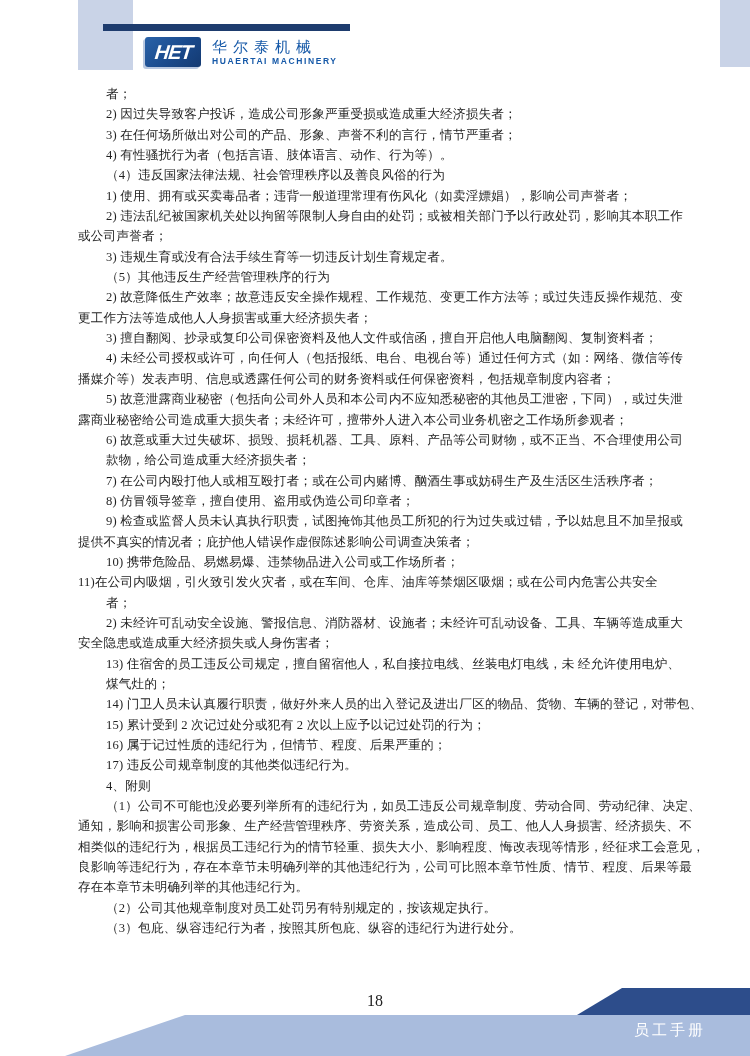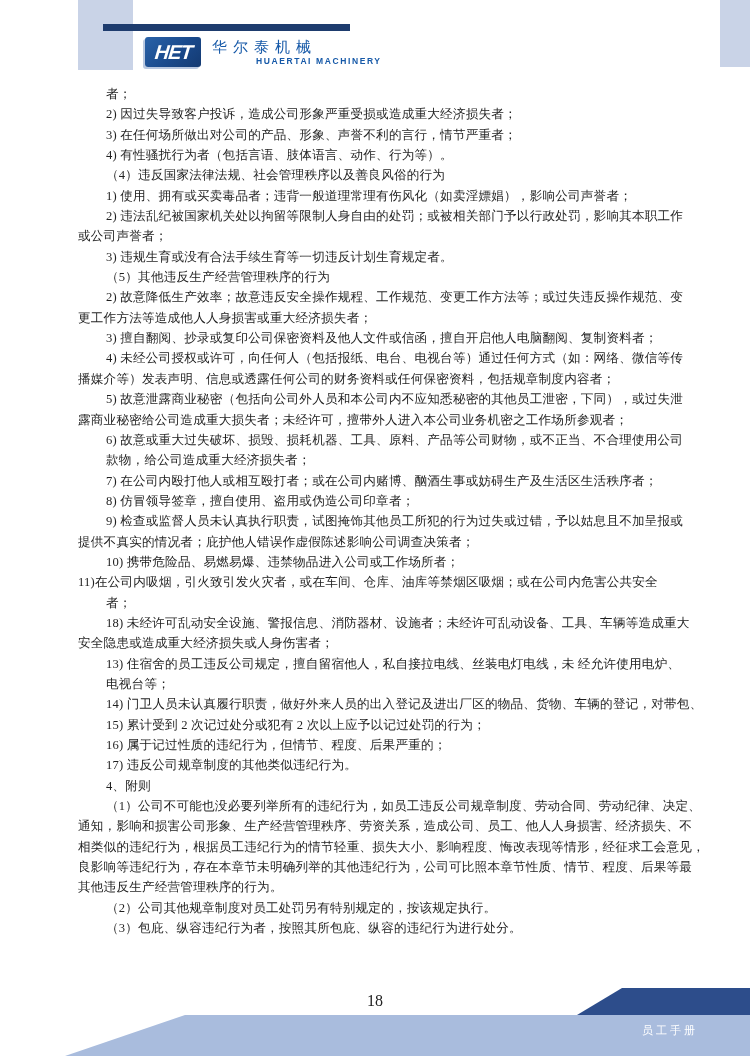--- a/index.html
+++ b/index.html
@@ -21,21 +21,21 @@
     display:flex; align-items:center; justify-content:center;
   }
   .logo-text{
     color:#ffffff; font-family:"Liberation Sans","DejaVu Sans",sans-serif;
     font-weight:bold; font-style:italic; font-size:20px; letter-spacing:-1px;
     transform:skewX(-6deg);
   }
   .brand{position:absolute; left:212px; top:38px; width:220px;
     font-family:"Liberation Sans","DejaVu Sans",sans-serif;}
   .brand-cn{color:var(--brand_blue,#1659a8); font-size:15px; font-weight:normal; letter-spacing:6px; line-height:18px; white-space:nowrap;}
-  .brand-en{color:var(--brand_blue,#1659a8); font-size:8.5px; font-weight:bold; letter-spacing:1.6px; line-height:11px; white-space:nowrap;margin-left:44px;}
+  .brand-en{color:var(--brand_blue,#1659a8); font-size:8.5px; font-weight:bold; letter-spacing:1.6px; line-height:11px; white-space:nowrap;}
   
   .body-text{position:absolute; left:78px; top:84px; width:600px;}
   .line{
     height:20.35px; line-height:20.35px; font-size:12.6px;
     white-space:nowrap; letter-spacing:0.2px;
   }
   .line.indent{padding-left:28px;}
   
   .page-number{
     position:absolute; left:0; top:991px; width:750px; text-align:center;
@@ -46,21 +46,21 @@
     background:var(--band_dark,#2d4d8b);
     clip-path:polygon(62px 0%,100% 0%,100% 100%,17px 100%);
   }
   .band-light{
     position:absolute; left:0; top:1015px; width:750px; height:41px;
     background:var(--band_light,#a9bcdd);
     clip-path:polygon(185px 0%,100% 0%,100% 100%,65px 100%);
   }
   .handbook-label{
     position:absolute; left:590px; top:1021px; width:160px; text-align:center;
-    color:#ffffff; font-size:11px; letter-spacing:3px; line-height:18px;
+    color:#ffffff; font-size:15px; letter-spacing:3px; line-height:18px;
     font-family:"Liberation Sans","DejaVu Sans",sans-serif;
   }
 </style>
 </head>
 <body>
 
 <div class="page">
 
   <div class="accent-rect accent-left"></div>
   <div class="accent-rect accent-right"></div>
@@ -94,34 +94,34 @@
       <div class="line">露商业秘密给公司造成重大损失者；未经许可，擅带外人进入本公司业务机密之工作场所参观者；</div>
       <div class="line indent">6) 故意或重大过失破坏、损毁、损耗机器、工具、原料、产品等公司财物，或不正当、不合理使用公司</div>
       <div class="line indent">款物，给公司造成重大经济损失者；</div>
       <div class="line indent">7) 在公司内殴打他人或相互殴打者；或在公司内赌博、酗酒生事或妨碍生产及生活区生活秩序者；</div>
       <div class="line indent">8) 仿冒领导签章，擅自使用、盗用或伪造公司印章者；</div>
       <div class="line indent">9) 检查或监督人员未认真执行职责，试图掩饰其他员工所犯的行为过失或过错，予以姑息且不加呈报或</div>
       <div class="line">提供不真实的情况者；庇护他人错误作虚假陈述影响公司调查决策者；</div>
       <div class="line indent">10) 携带危险品、易燃易爆、违禁物品进入公司或工作场所者；</div>
       <div class="line">11)在公司内吸烟，引火致引发火灾者，或在车间、仓库、油库等禁烟区吸烟；或在公司内危害公共安全</div>
       <div class="line indent">者；</div>
-      <div class="line indent">18) 未经许可乱动安全设施、警报信息、消防器材、设施者；未经许可乱动设备、工具、车辆等造成重大</div>
+      <div class="line indent">2) 未经许可乱动安全设施、警报信息、消防器材、设施者；未经许可乱动设备、工具、车辆等造成重大</div>
       <div class="line">安全隐患或造成重大经济损失或人身伤害者；</div>
       <div class="line indent">13) 住宿舍的员工违反公司规定，擅自留宿他人，私自接拉电线、丝装电灯电线，未 经允许使用电炉、</div>
-      <div class="line indent">电视台等；</div>
+      <div class="line indent">煤气灶的；</div>
       <div class="line indent">14) 门卫人员未认真履行职责，做好外来人员的出入登记及进出厂区的物品、货物、车辆的登记，对带包、</div>
       <div class="line indent">15) 累计受到 2 次记过处分或犯有 2 次以上应予以记过处罚的行为；</div>
       <div class="line indent">16) 属于记过性质的违纪行为，但情节、程度、后果严重的；</div>
       <div class="line indent">17) 违反公司规章制度的其他类似违纪行为。</div>
       <div class="line indent">4、附则</div>
       <div class="line indent">（1）公司不可能也没必要列举所有的违纪行为，如员工违反公司规章制度、劳动合同、劳动纪律、决定、</div>
       <div class="line">通知，影响和损害公司形象、生产经营管理秩序、劳资关系，造成公司、员工、他人人身损害、经济损失、不</div>
       <div class="line">相类似的违纪行为，根据员工违纪行为的情节轻重、损失大小、影响程度、悔改表现等情形，经征求工会意见，</div>
       <div class="line">良影响等违纪行为，存在本章节未明确列举的其他违纪行为，公司可比照本章节性质、情节、程度、后果等最</div>
-      <div class="line">其他违反生产经营管理秩序的行为。</div>
+      <div class="line">存在本章节未明确列举的其他违纪行为。</div>
       <div class="line indent">（2）公司其他规章制度对员工处罚另有特别规定的，按该规定执行。</div>
       <div class="line indent">（3）包庇、纵容违纪行为者，按照其所包庇、纵容的违纪行为进行处分。</div>
   </div>
 
   <div class="page-number">18</div>
   <div class="band-dark"></div>
   <div class="band-light"></div>
   <div class="handbook-label">员工手册</div>
 
 </div>

